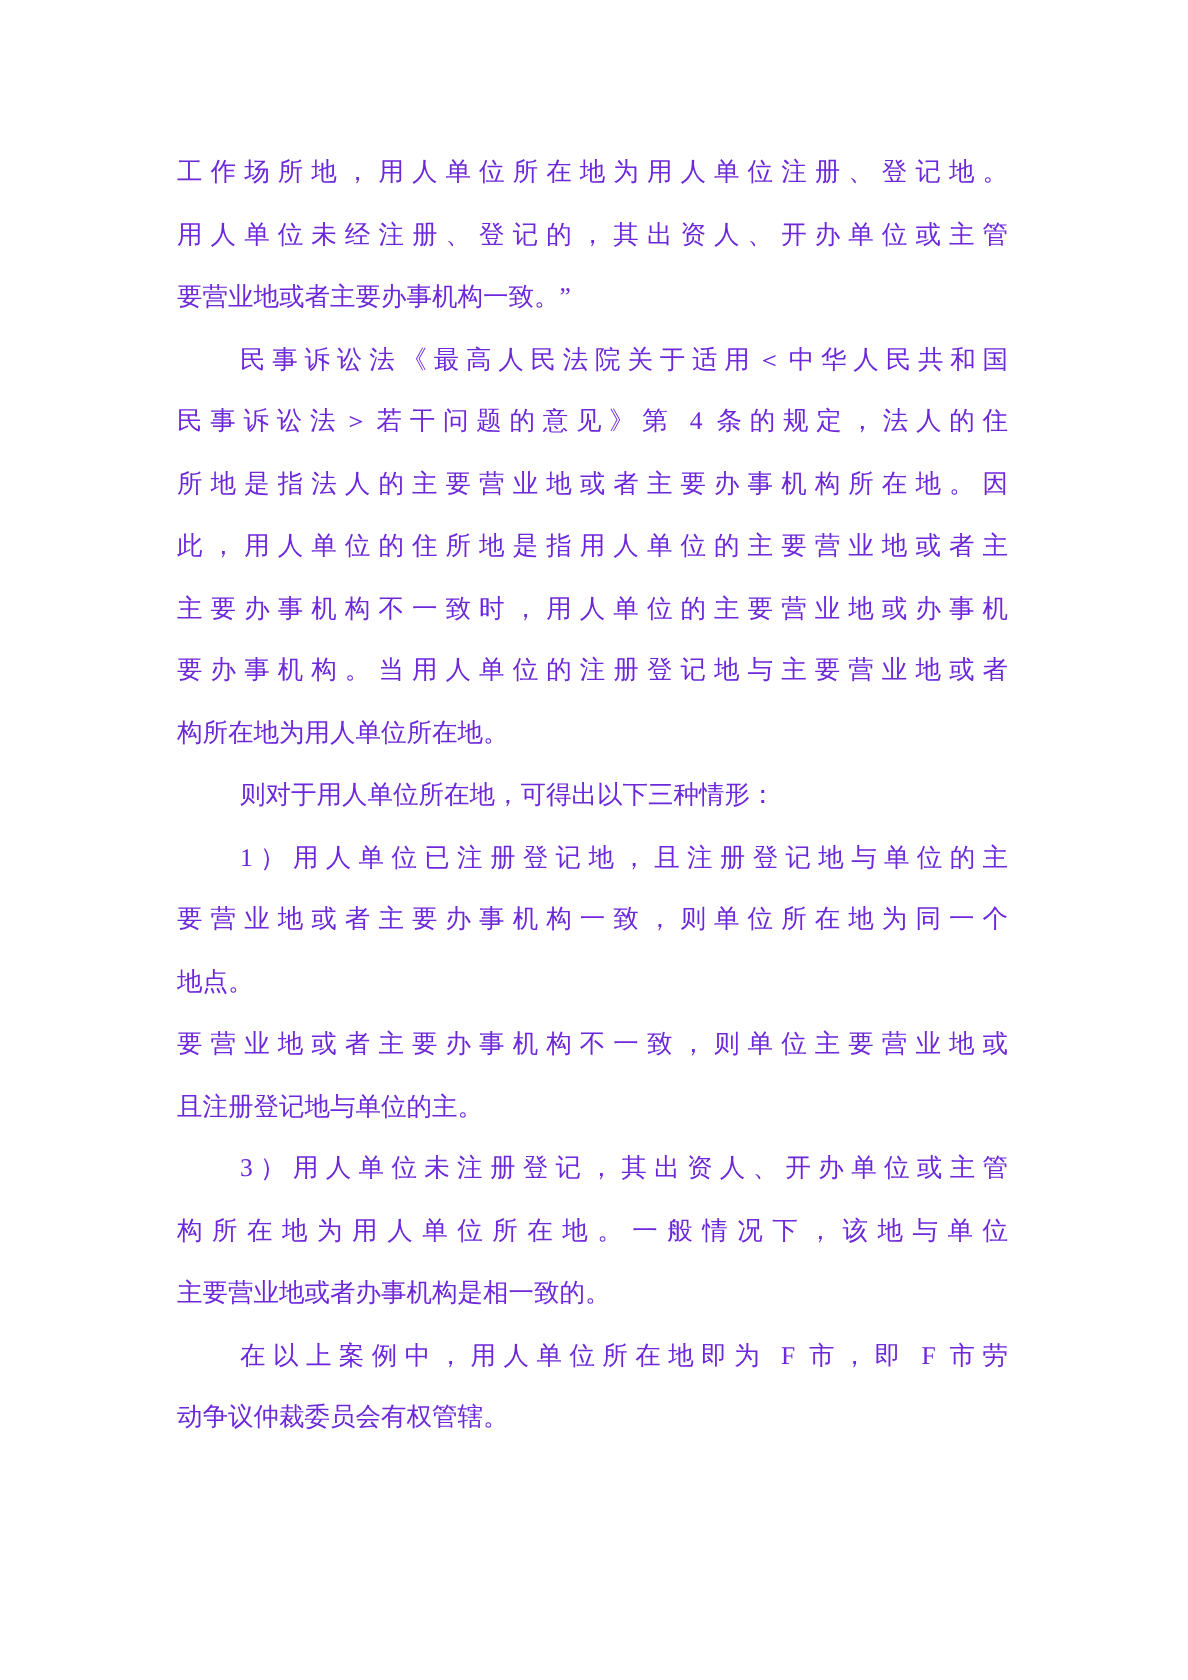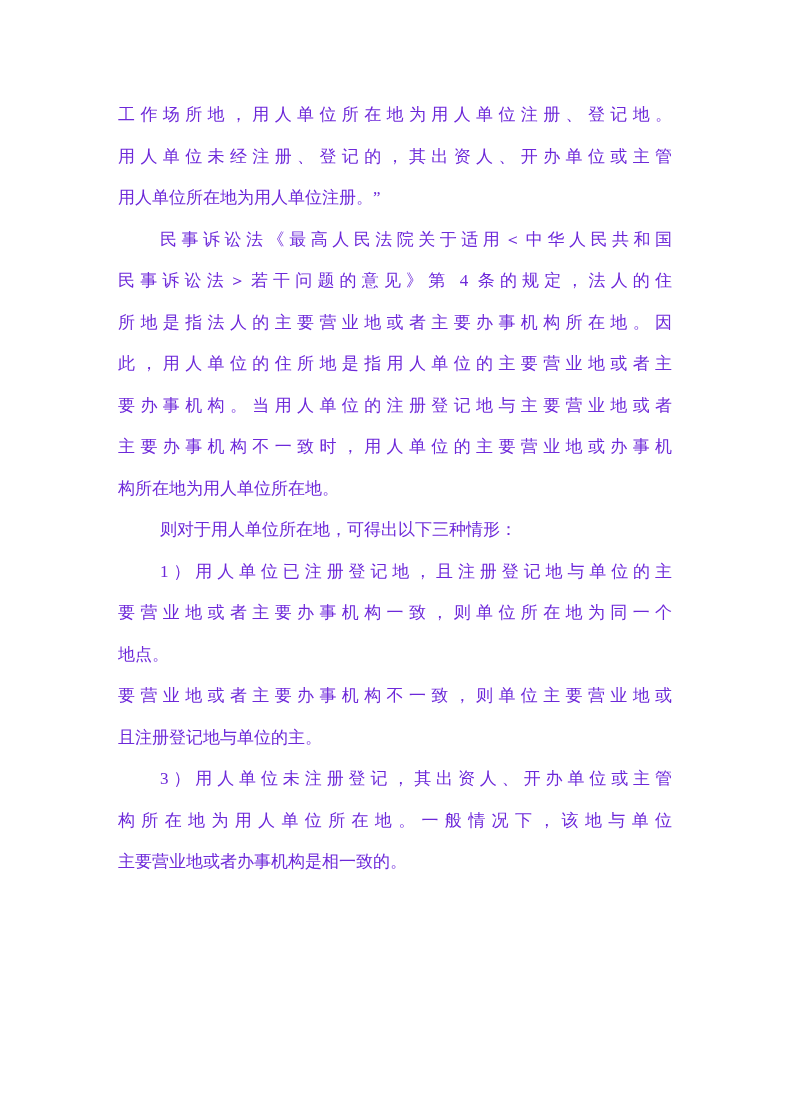--- a/index.html
+++ b/index.html
@@ -48,30 +48,30 @@
 </style>
 </head>
 <body>
 
 <div class="page">
   <div class="content">
 
     <div class="para">
       <div class="line just">工作场所地，用人单位所在地为用人单位注册、登记地。</div>
       <div class="line just">用人单位未经注册、登记的，其出资人、开办单位或主管</div>
-      <div class="line end">用人单位所在地为用人单位注册。”</div>
+      <div class="line end">要营业地或者主要办事机构一致。”</div>
     </div>
 
     <div class="para">
       <div class="line first just">民事诉讼法《最高人民法院关于适用＜中华人民共和国</div>
       <div class="line just">民事诉讼法＞若干问题的意见》第 4 条的规定，法人的住</div>
       <div class="line just">所地是指法人的主要营业地或者主要办事机构所在地。因</div>
       <div class="line just">此，用人单位的住所地是指用人单位的主要营业地或者主</div>
+      <div class="line just">主要办事机构不一致时，用人单位的主要营业地或办事机</div>
       <div class="line just">要办事机构。当用人单位的注册登记地与主要营业地或者</div>
-      <div class="line just">主要办事机构不一致时，用人单位的主要营业地或办事机</div>
       <div class="line end">构所在地为用人单位所在地。</div>
     </div>
 
     <div class="para">
       <div class="line first end">则对于用人单位所在地，可得出以下三种情形：</div>
     </div>
 
     <div class="para">
       <div class="line first just">1）用人单位已注册登记地，且注册登记地与单位的主</div>
       <div class="line just">要营业地或者主要办事机构一致，则单位所在地为同一个</div>
@@ -82,15 +82,19 @@
       <div class="line just">要营业地或者主要办事机构不一致，则单位主要营业地或</div>
       <div class="line end">且注册登记地与单位的主。</div>
     </div>
 
     <div class="para">
       <div class="line first just">3）用人单位未注册登记，其出资人、开办单位或主管</div>
       <div class="line just">构所在地为用人单位所在地。一般情况下，该地与单位</div>
       <div class="line end">主要营业地或者办事机构是相一致的。</div>
     </div>
 
+    <div class="para">
+      <div class="line first just">在以上案例中，用人单位所在地即为 F 市，即 F 市劳</div>
+      <div class="line end">动争议仲裁委员会有权管辖。</div>
+    </div>
 
   </div>
 </div>
 
 </body></html>

